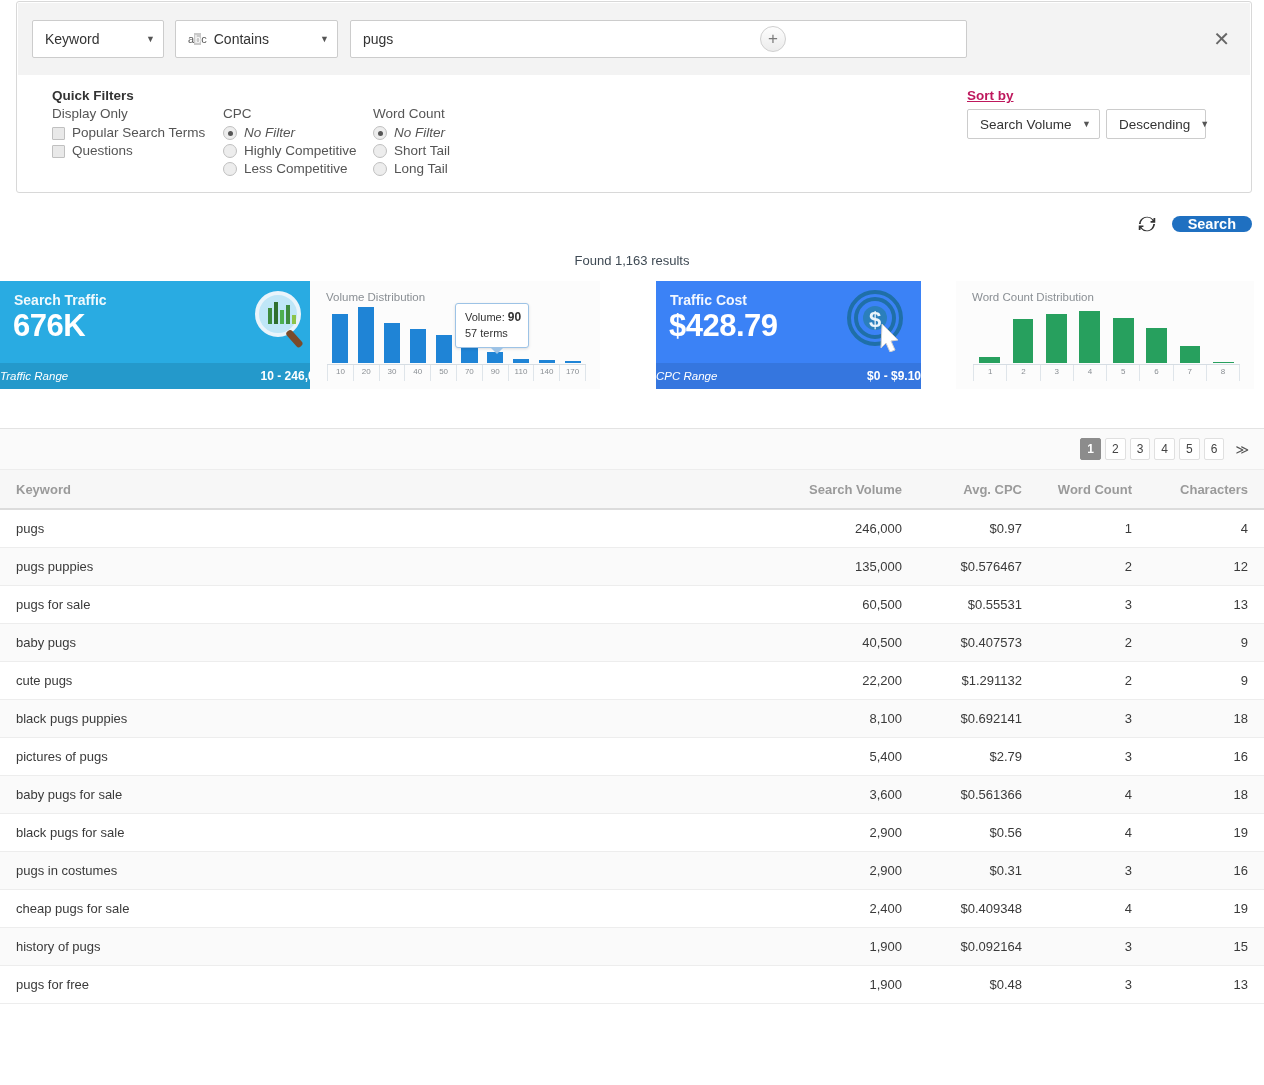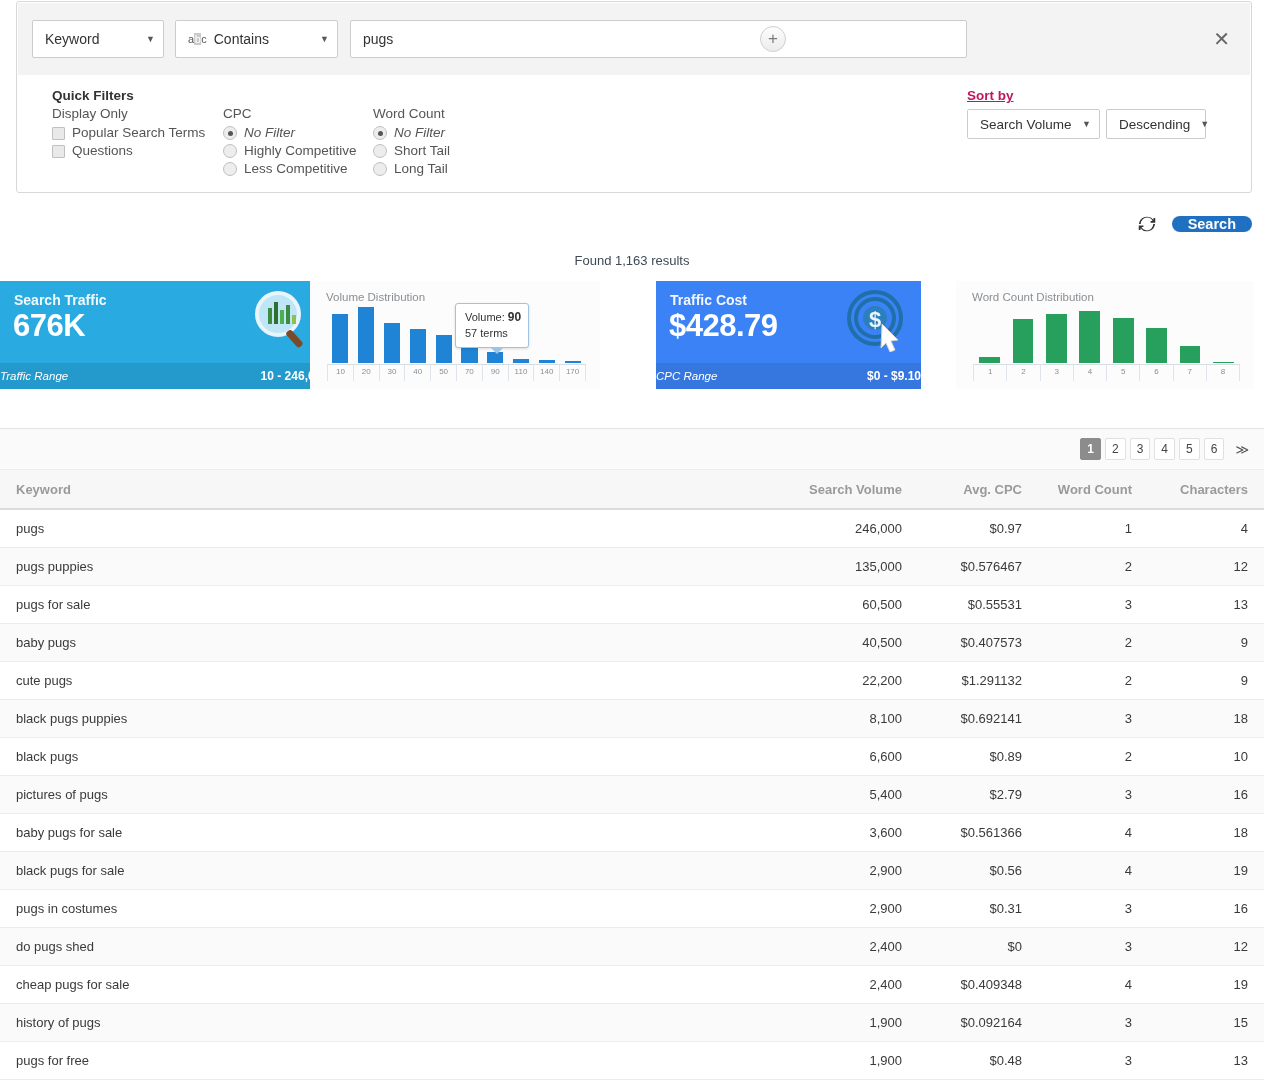--- a/index.html
+++ b/index.html
@@ -730,27 +730,20 @@
             <td>9</td>
           </tr>
           <tr>
             <td class="kwcol">black pugs puppies</td>
             <td>8,100</td>
             <td>$0.692141</td>
             <td>3</td>
             <td>18</td>
           </tr>
           <tr>
-            <td class="kwcol">black pugs</td>
-            <td>6,600</td>
-            <td>$0.89</td>
-            <td>2</td>
-            <td>10</td>
-          </tr>
-          <tr>
             <td class="kwcol">pictures of pugs</td>
             <td>5,400</td>
             <td>$2.79</td>
             <td>3</td>
             <td>16</td>
           </tr>
           <tr>
             <td class="kwcol">baby pugs for sale</td>
             <td>3,600</td>
             <td>$0.561366</td>
@@ -765,27 +758,20 @@
             <td>19</td>
           </tr>
           <tr>
             <td class="kwcol">pugs in costumes</td>
             <td>2,900</td>
             <td>$0.31</td>
             <td>3</td>
             <td>16</td>
           </tr>
           <tr>
-            <td class="kwcol">do pugs shed</td>
-            <td>2,400</td>
-            <td>$0</td>
-            <td>3</td>
-            <td>12</td>
-          </tr>
-          <tr>
             <td class="kwcol">cheap pugs for sale</td>
             <td>2,400</td>
             <td>$0.409348</td>
             <td>4</td>
             <td>19</td>
           </tr>
           <tr>
             <td class="kwcol">history of pugs</td>
             <td>1,900</td>
             <td>$0.092164</td>

